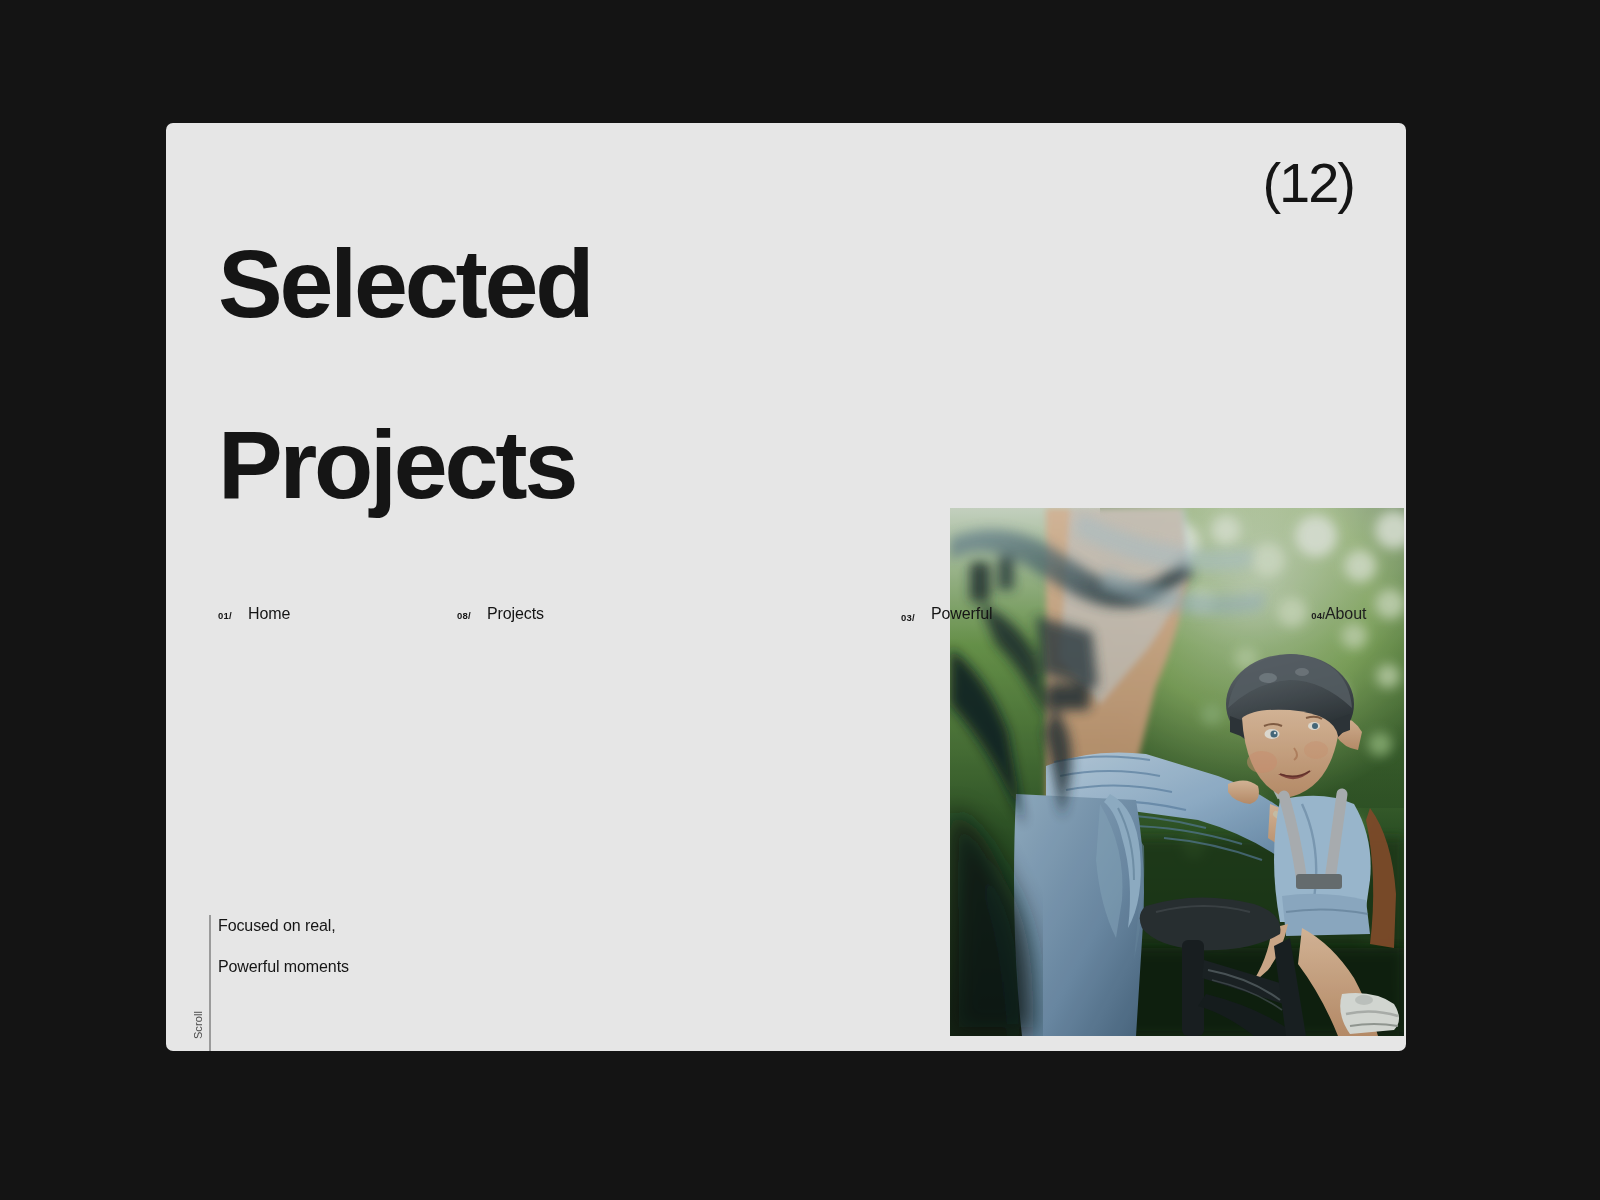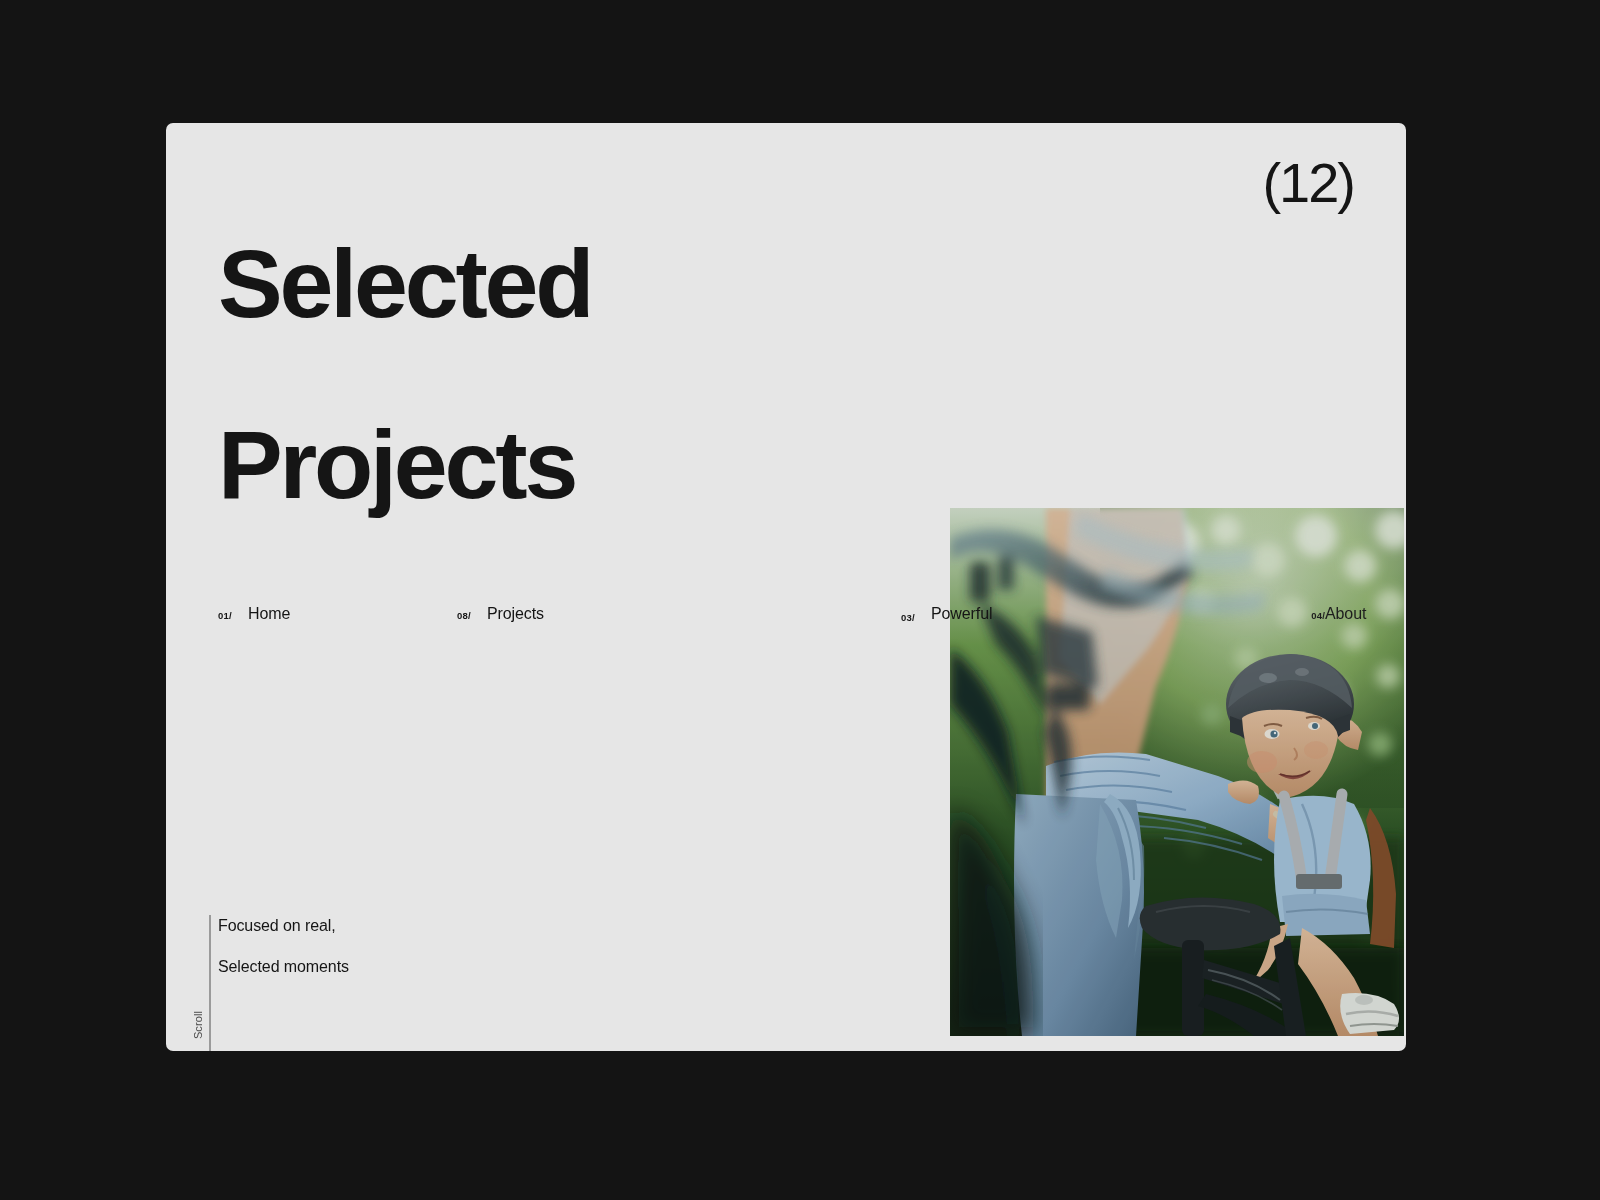--- a/index.html
+++ b/index.html
@@ -383,21 +383,21 @@
           <path d="M130 4 Q222 52 304 40 L300 60 Q214 74 124 26 Z" fill="#b7cdd6"></path>
           <path d="M156 60 Q240 98 316 84 L312 102 Q232 118 150 80 Z" fill="#9fbac6"></path>
         </g>
 
         <rect width="454" height="528" fill="#0c1a10" opacity="0.1"></rect>
       </svg>
     </figure>
 
     <div class="footer-note">
       <span class="l">Focused on real,</span>
-      <span class="l">Selected moments</span>
+      <span class="l">Powerful moments</span>
     </div>
 
     <div class="scroll-wrap">
       <div class="scroll-rule"></div>
       <div class="scroll-label">Scroll</div>
     </div>
 
   </section>
 </div>
 

